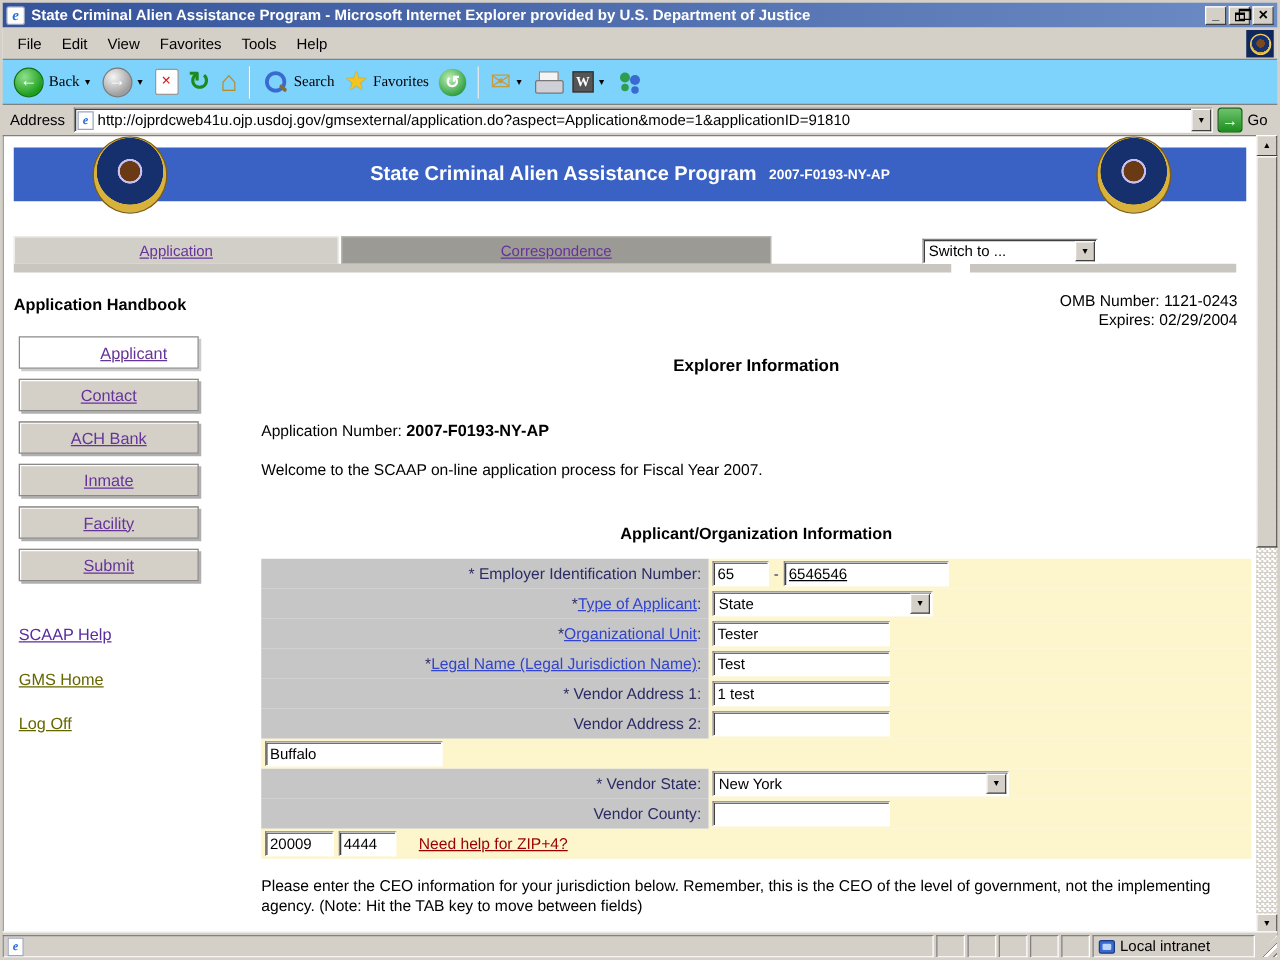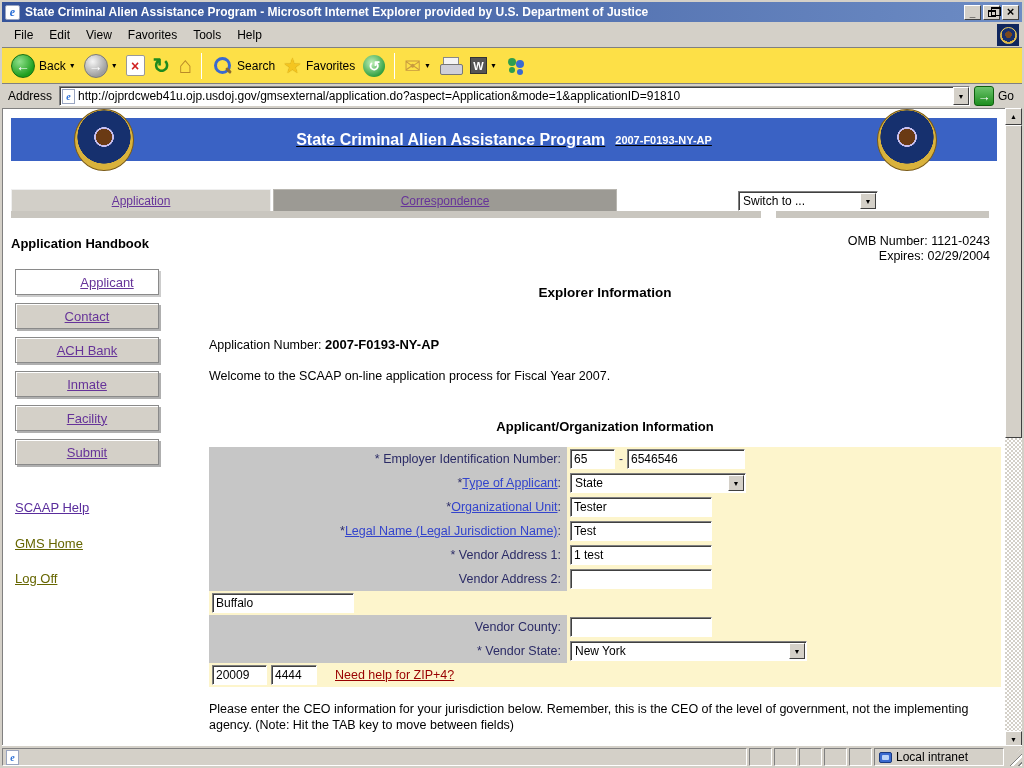--- a/index.html
+++ b/index.html
@@ -32,22 +32,22 @@
 
   
   .menubar{position:absolute;top:20px;left:0;right:0;height:26px;background:#d4d0c8;
     display:flex;align-items:center;padding-left:4px;border-bottom:1px solid #808080;box-shadow:0 1px 0 #fff;}
   .menu-item{font-size:12px;padding:4px 8px;color:#000;}
   .menu-doj-badge{position:absolute;right:3px;top:2px;width:22px;height:22px;background:#10275e;
     display:flex;align-items:center;justify-content:center;}
   .mini-seal{width:17px;height:17px;border-radius:50%;background:radial-gradient(circle at 50% 45%, #7a4a1e 0 30%, #16306e 31% 62%, #d9b23c 63% 100%);border:1px solid #f0d060;}
 
   
-  .toolbar{position:absolute;top:46px;left:0;right:0;height:36px;background:#fde047;
-    display:flex;align-items:center;padding-left:5px;border-bottom:1px solid #808080;}
+  .toolbar{position:absolute;top:46px;left:0;right:0;height:36px;background:#7dd3fc;
+    display:flex;align-items:center;padding-left:5px;border-bottom:1px solid #808080;font-family:Liberation Serif, serif;}
   .tbtn{display:flex;align-items:center;padding:2px 4px;height:30px;}
   .tool-label{font-size:12px;margin-left:4px;color:#000;}
   .drop{font-size:7px;margin-left:3px;color:#000;}
   .g-down::after{content:"▼";}
   .circle{width:24px;height:24px;border-radius:50%;display:flex;align-items:center;justify-content:center;
     color:#fff;font-size:14px;font-weight:bold;}
   .circle.green{background:radial-gradient(circle at 35% 30%, #8ee08a, #1e9e1e 70%);border:1px solid #157015;}
   .circle.gray{background:radial-gradient(circle at 35% 30%, #f5f5f5, #9e9e9e 70%);border:1px solid #7a7a7a;}
   .g-left::after{content:"←";}
   .g-right::after{content:"→";}
@@ -94,21 +94,21 @@
   .go-area{display:flex;align-items:center;margin-left:4px;}
   .go-tile{width:20px;height:20px;background:linear-gradient(#6cc46c,#1e8e1e);border:1px solid #0e600e;border-radius:3px;
     color:#fff;display:flex;align-items:center;justify-content:center;font-weight:bold;font-size:13px;}
   .go-label{font-size:12px;margin:0 5px 0 4px;}
 
   
   .viewport{position:absolute;top:106px;left:0;width:1003px;height:640px;background:#fff;
     border-top:1px solid #808080;border-left:1px solid #808080;overflow:hidden;}
 
   .banner{position:absolute;left:8px;top:9px;width:986px;height:43px;background:#3a62c4;
-    display:flex;align-items:center;justify-content:center;text-decoration:underline;}
+    display:flex;align-items:center;justify-content:center;}
   .banner-title{color:#fff;font-weight:bold;font-size:16px;}
   .banner-appid{color:#fff;font-weight:bold;font-size:11px;margin-left:10px;}
   .seal{position:absolute;width:60px;height:62px;border-radius:50%;
     background:radial-gradient(circle at 50% 45%, #6a3a14 0 18%, #c8c0f0 19% 22%, #16306e 23% 60%, #d9b23c 61% 86%, #a87c22 87% 100%);
     border:1px solid #7a5a16;}
   .seal-left{left:71px;top:0;}
   .seal-right{left:874px;top:0;}
 
   .tab{position:absolute;top:80px;height:22px;display:flex;align-items:center;justify-content:center;}
   .tab-app{left:8px;width:260px;background:#d2cfc8;border:1px solid #efefef;border-bottom:none;}
@@ -143,21 +143,21 @@
   .section-title{position:absolute;left:206px;width:792px;top:310px;text-align:center;font-size:13px;font-weight:bold;}
 
   .form{position:absolute;left:206px;top:338px;width:792px;}
   .frow{display:flex;height:24px;}
   .cell-label{width:358px;background:#c6c6c6;color:#2b2b66;font-size:12.5px;
     display:flex;align-items:center;justify-content:flex-end;padding-right:6px;white-space:nowrap;}
   .cell-label a{color:#3344cc;text-decoration:underline;cursor:pointer;}
   .cell-input{flex:1;background:#fdf5cc;display:flex;align-items:center;padding-left:3px;gap:4px;}
   input.ti{border:1px solid;border-color:#808080 #fff #fff #808080;box-shadow:inset 1px 1px 0 #404040;
     background:#fff;font:12px "Liberation Sans",sans-serif;height:20px;padding:0 3px;}
-  .w140{width:142px;}.w45{width:45px;}.w115{width:118px;}.w55{width:55px;}.w48{width:46px;}
+  .w140{width:142px;}.w45{width:45px;}.w115{width:132px;text-decoration:underline;}.w55{width:55px;}.w48{width:46px;}
   .combo-type{width:176px;}
   .combo-state{width:237px;}
   .dash{color:#2b2b66;font-size:12px;}
   .zip-help{color:#990000;font-size:12.5px;text-decoration:underline;margin-left:14px;cursor:pointer;}
 
   .footer-note{position:absolute;left:206px;top:592px;width:792px;font-size:12.5px;line-height:16px;color:#000;}
 
   
   .scrollbar{position:absolute;top:106px;right:0;width:17px;height:640px;
     background:repeating-conic-gradient(#ffffff 0% 25%, #d4d0c8 0% 50%);background-size:4px 4px;}
@@ -383,33 +383,33 @@
       <div class="cell-input">
           <input class="ti w140" value="" style="">
         </div>
     </div>
     <div class="frow">
       <div class="cell-input">
           <input class="ti w140" value="Buffalo" style="">
         </div>
     </div>
     <div class="frow">
-      <div class="cell-label">Vendor County:</div>
-      <div class="cell-input">
-          <input class="ti w140" value="" style="">
-        </div>
-    </div>
-    <div class="frow">
       <div class="cell-label">* Vendor State:</div>
       <div class="cell-input">
         <div class="combo combo-state">
           <span>New York</span>
           <span class="arrow g-down"></span>
         </div>
       </div>
+    </div>
+    <div class="frow">
+      <div class="cell-label">Vendor County:</div>
+      <div class="cell-input">
+          <input class="ti w140" value="" style="">
+        </div>
     </div>
     <div class="frow">
       <div class="cell-input">
         <input class="ti w55" value="20009" style="">
         <input class="ti w48" value="4444" style="">
         <span class="zip-help">Need help for ZIP+4?</span>
       </div>
     </div>
   </div>
 

